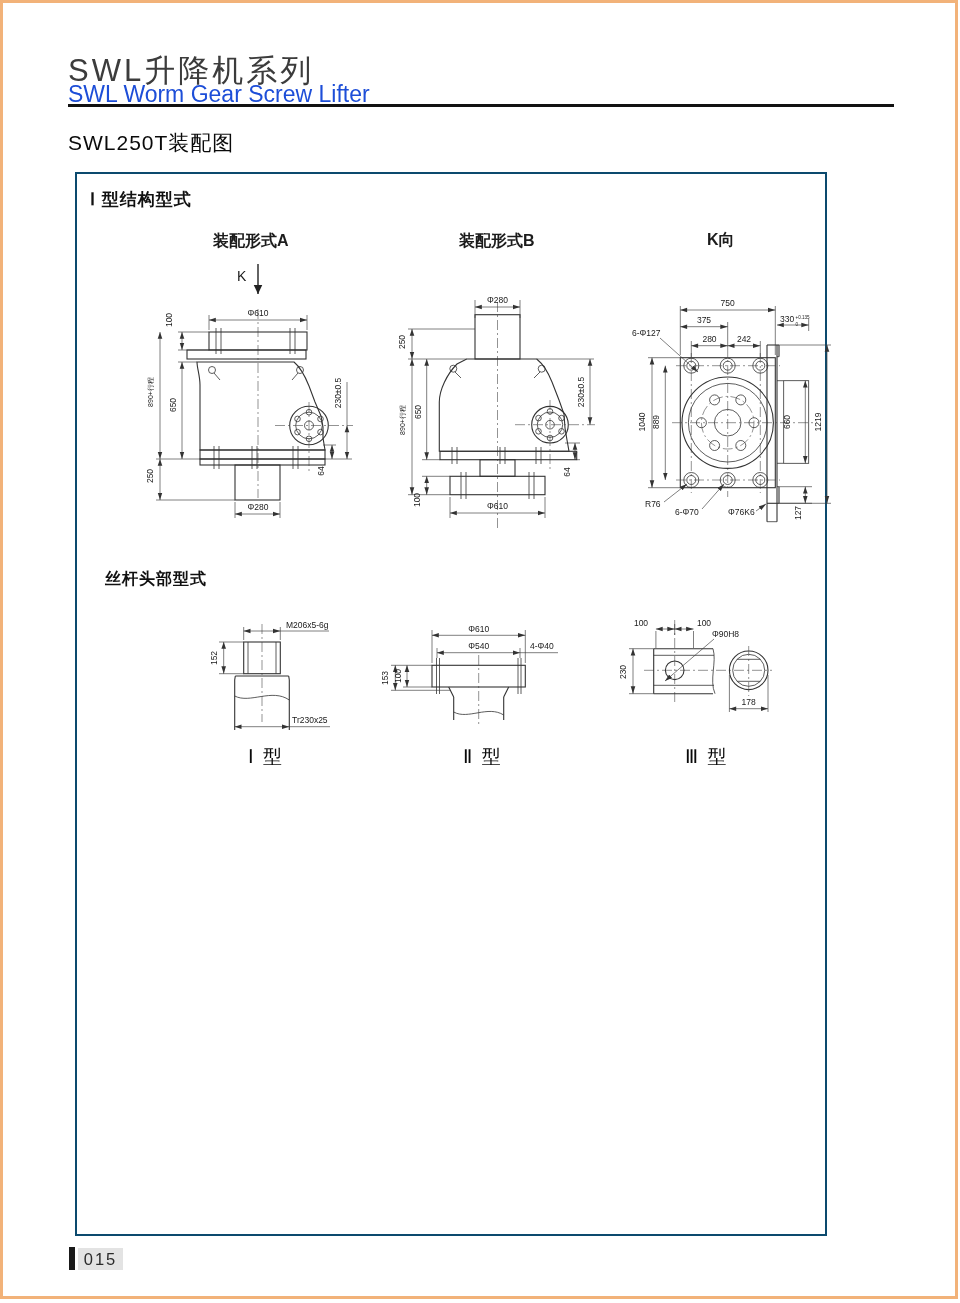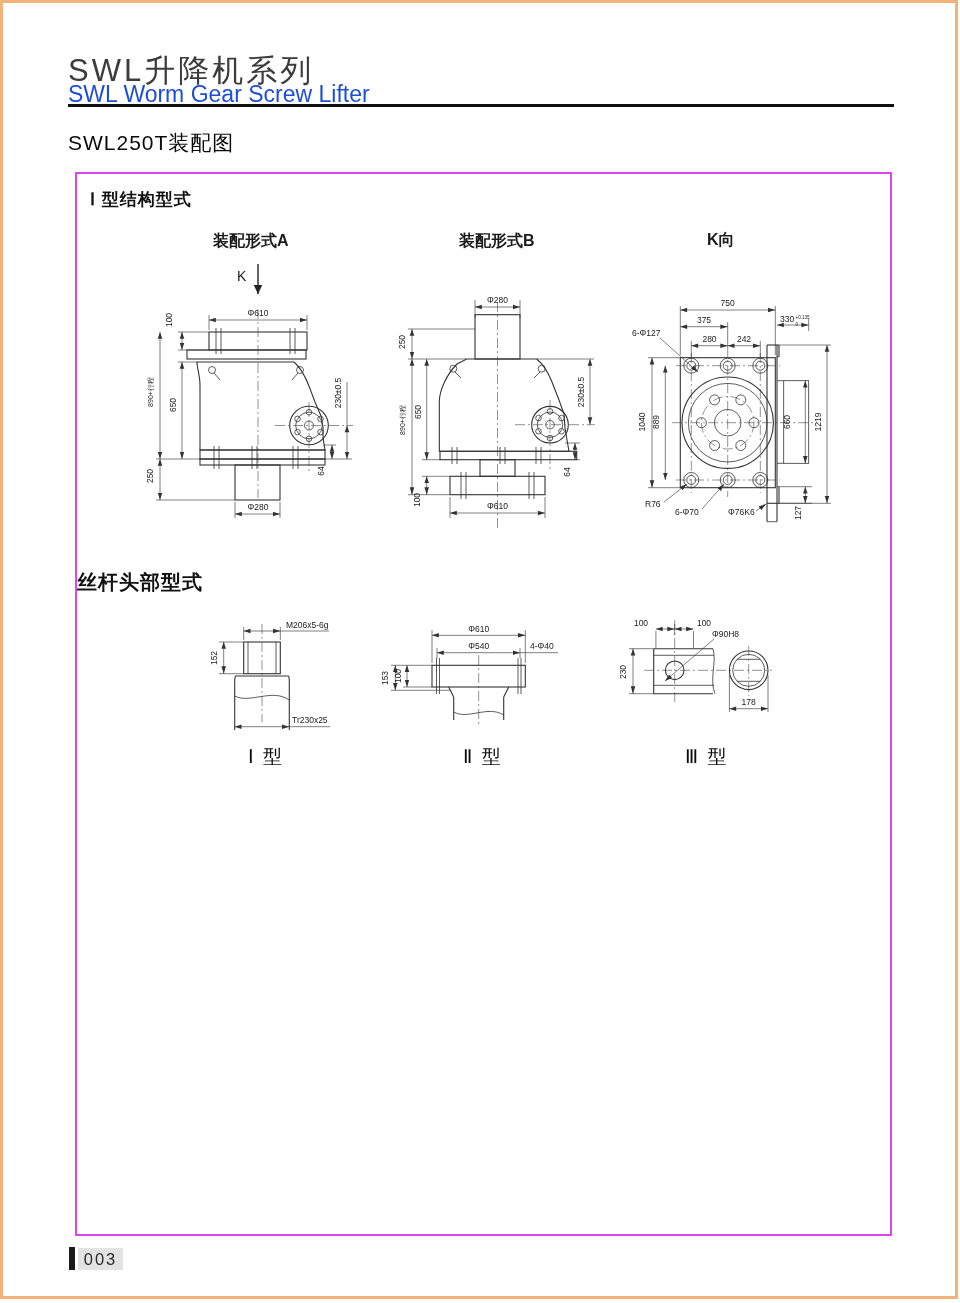--- a/index.html
+++ b/index.html
@@ -4,24 +4,24 @@
 <style>
   html,body{margin:0;padding:0}
   body{width:960px;height:1303px;position:relative;background:#fff;
        font-family:"Liberation Sans",sans-serif;color:#222;overflow:hidden}
   .frame{position:absolute;left:0;top:0;width:952px;height:1293px;border:3px solid #F2B279;pointer-events:none}
   .abs{position:absolute}
   .title-zh{left:68px;top:50px;font-size:31px;letter-spacing:3px;color:#3c3c3c;font-weight:normal}
   .title-en{left:68px;top:81px;font-size:23px;color:#1d4ed8}
   .rule{left:68px;top:104px;width:826px;height:3px;background:#111}
   .sec-title{left:68px;top:129px;font-size:21px;font-weight:normal;letter-spacing:1px;color:#0a0a0a}
-  .panel{left:75px;top:172px;width:817px;height:1064px;border:2px solid #d946ef;background:#fff;box-sizing:border-box;position:absolute}
+  .panel{left:75px;top:172px;width:752px;height:1064px;border:2px solid #0c4a6e;background:#fff;box-sizing:border-box;position:absolute}
   .lbl{position:absolute;font-weight:bold;color:#111}
   .struct-lbl{left:13px;top:14px;font-size:17px;letter-spacing:1px}
-  .head-lbl{left:0;top:395px;font-size:20px;letter-spacing:1px}
+  .head-lbl{left:28px;top:395px;font-size:16px;letter-spacing:1px}
   .view-title{position:absolute;font-size:16px;color:#1c1c1c;font-weight:bold}
   .vt-a{left:136px;top:57px}
   .vt-b{left:382px;top:57px}
   .vt-k{left:630px;top:56px}
   .type-lbl{position:absolute;font-size:19px;font-weight:normal;letter-spacing:2px;color:#0a0a0a}
   .tl-1{left:171px;top:570px}
   .tl-2{left:386px;top:570px}
   .tl-3{left:608px;top:570px}
   svg{position:absolute;overflow:visible}
   .ol{stroke:#333;stroke-width:1.1;fill:none}
@@ -398,13 +398,13 @@
     </g>
   </svg>
 
   <div class="type-lbl tl-1">Ⅰ 型</div>
   <div class="type-lbl tl-2">Ⅱ 型</div>
   <div class="type-lbl tl-3">Ⅲ 型</div>
 
 </div>
 
 <div class="abs pgbar"></div>
-<div class="abs pgbox">003</div>
+<div class="abs pgbox">015</div>
 
 </body></html>

